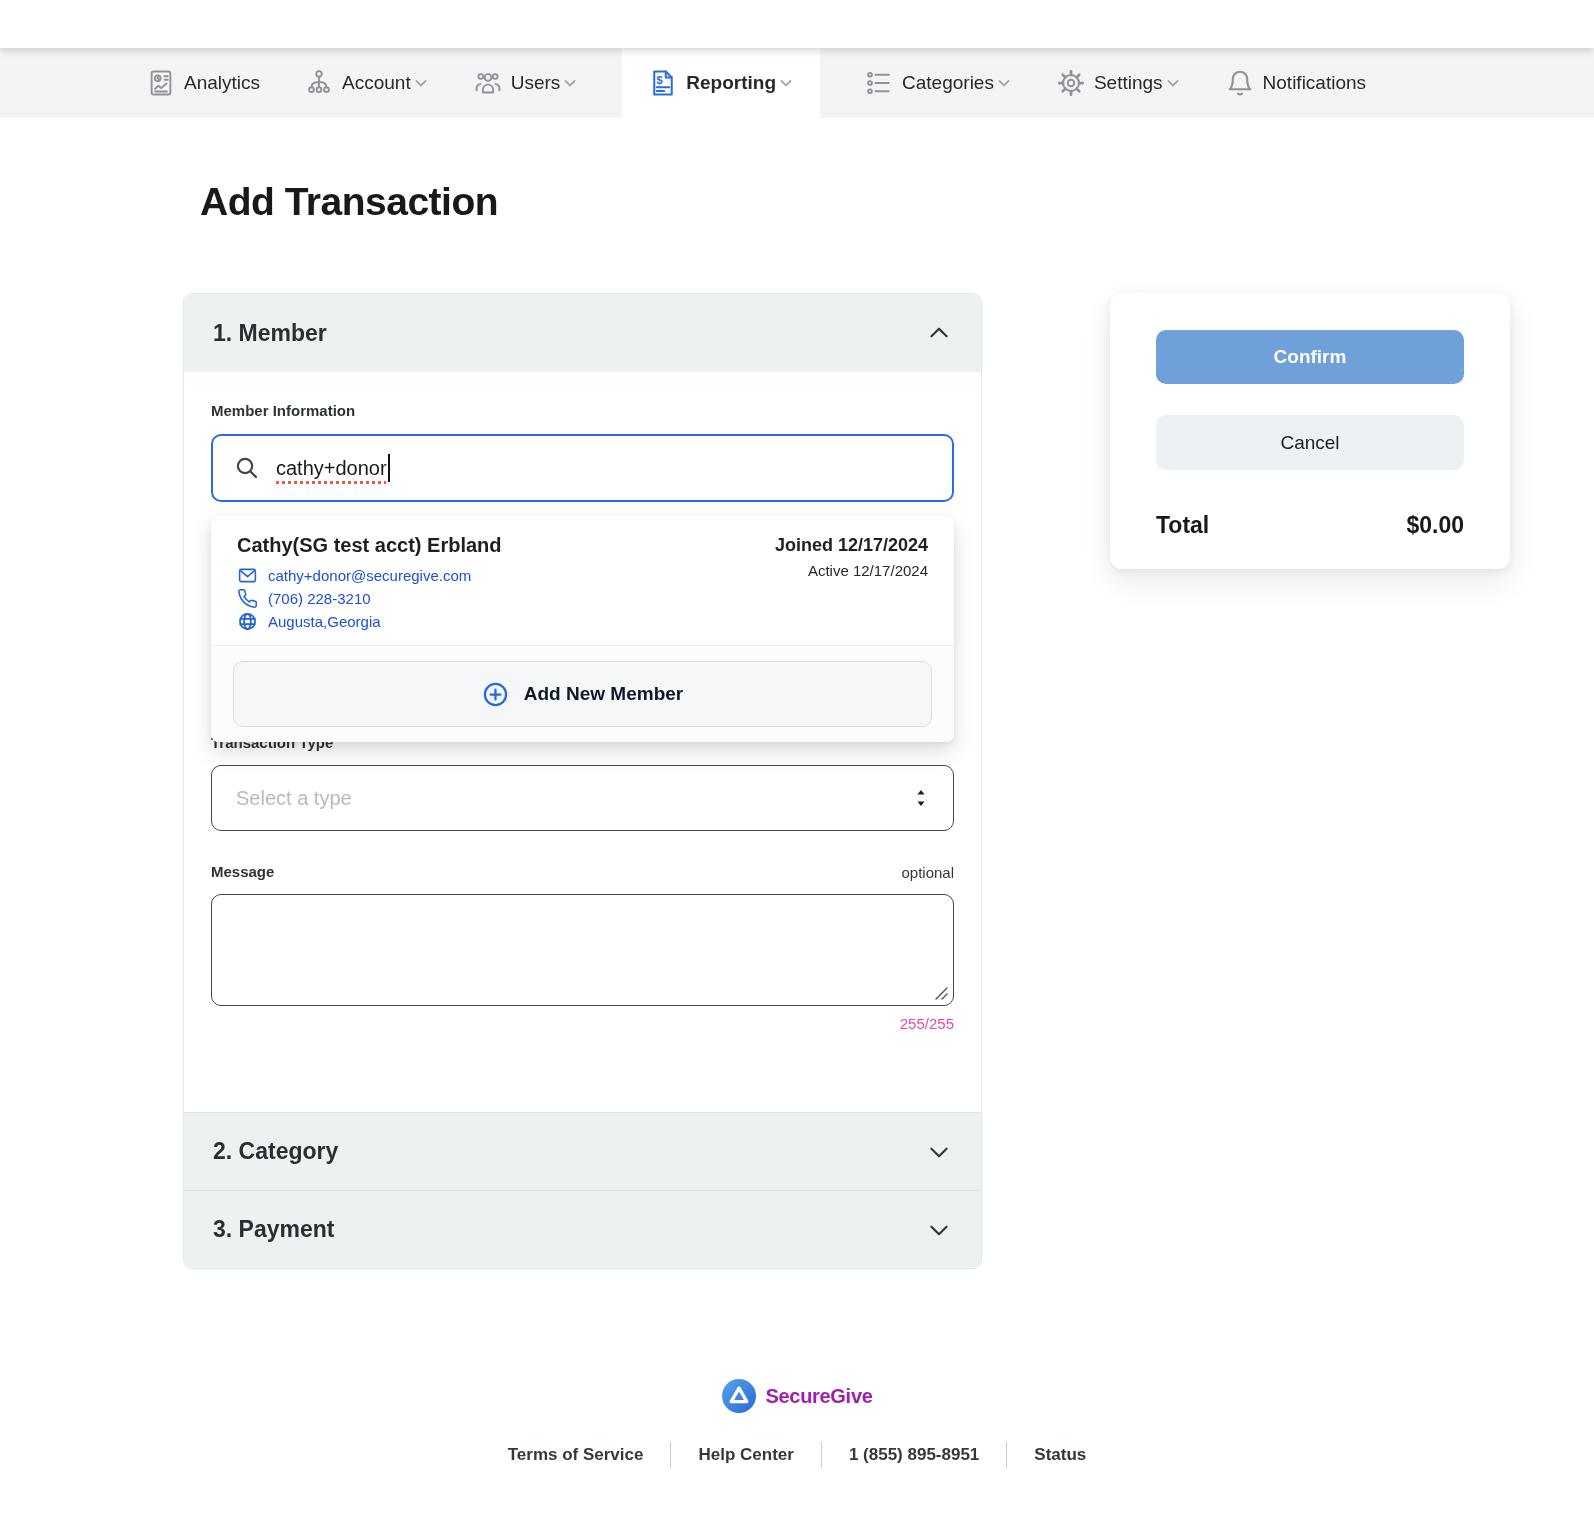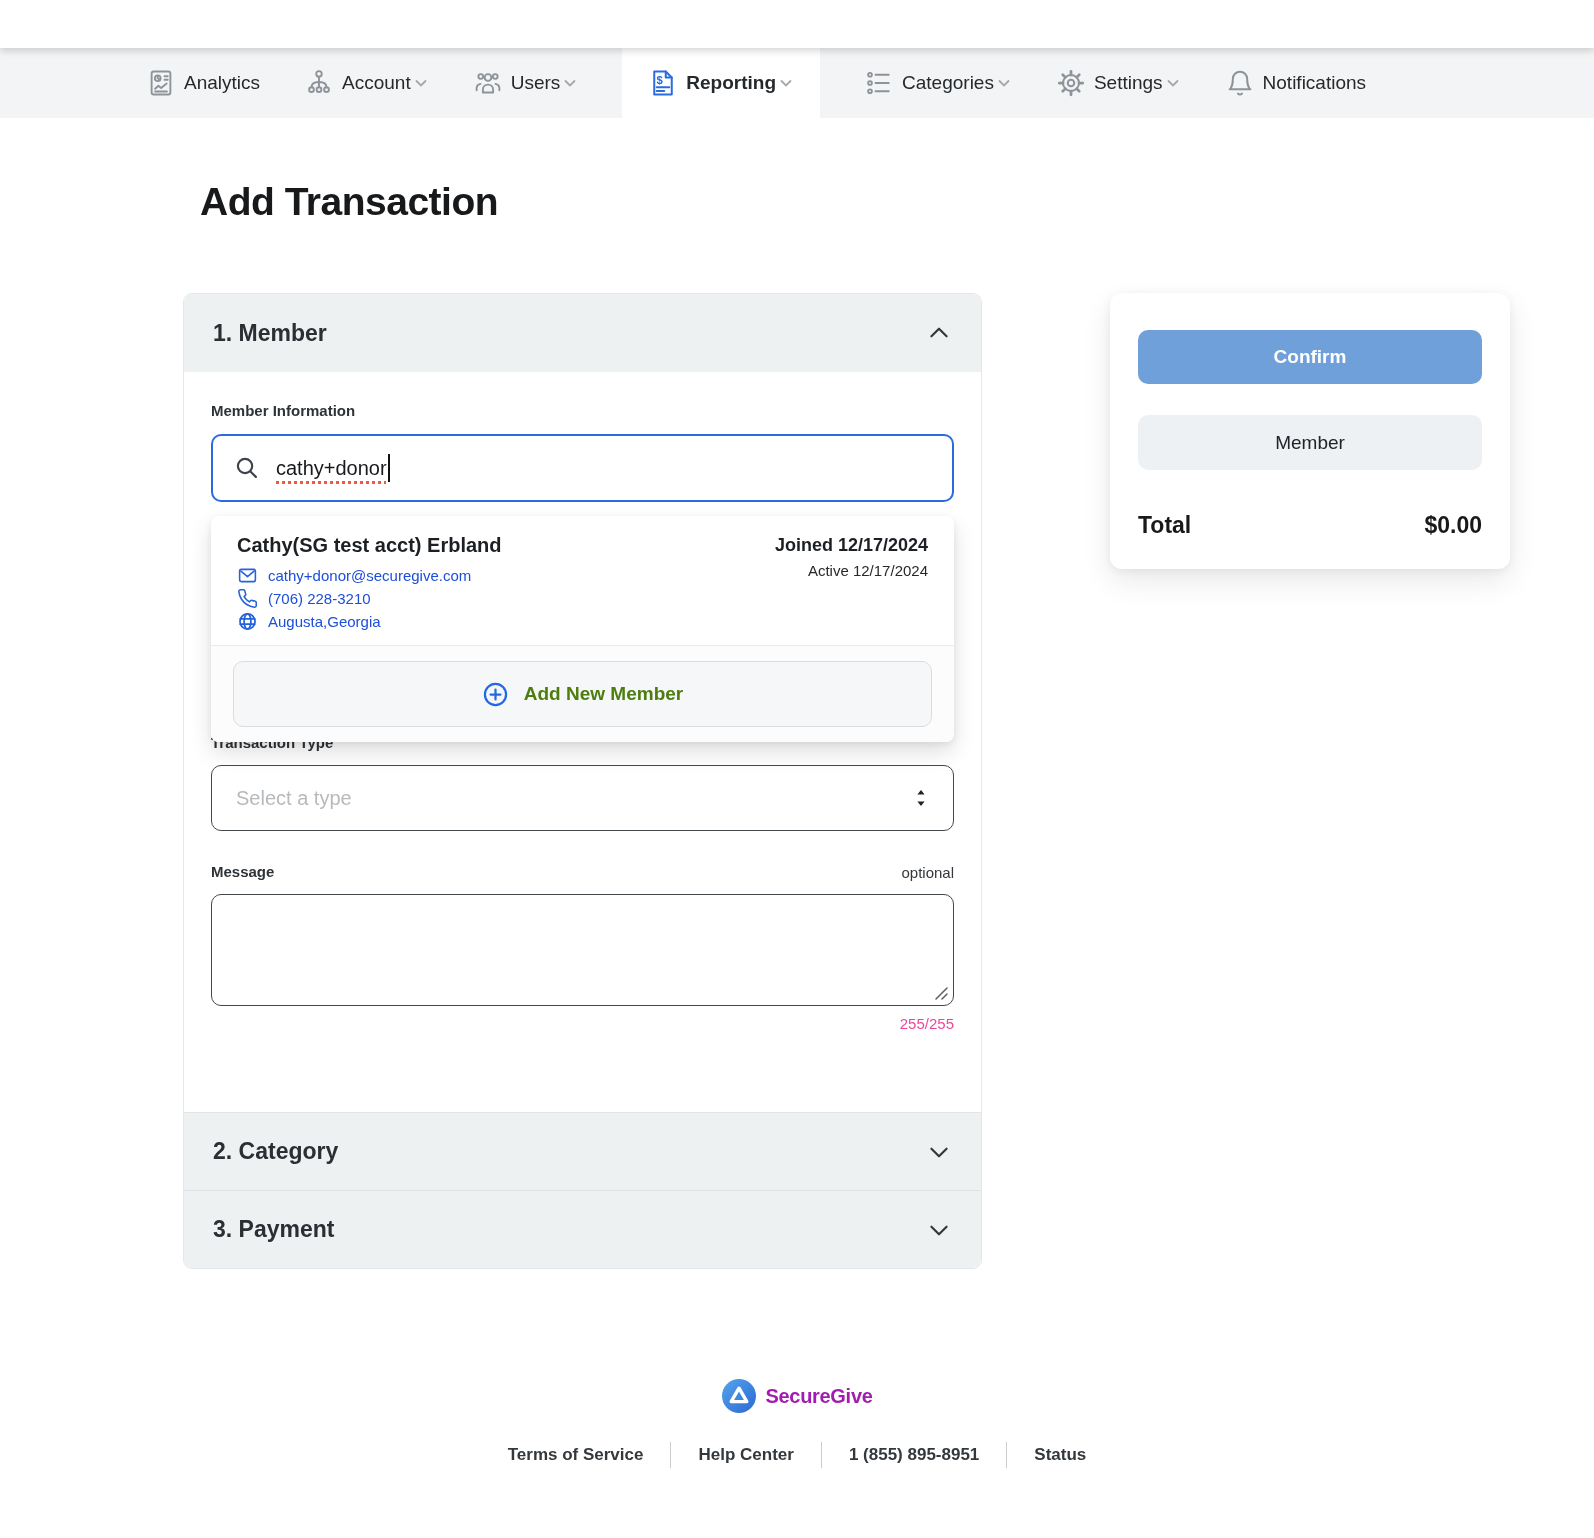--- a/index.html
+++ b/index.html
@@ -64,42 +64,42 @@
   .c-ico { width:21px; height:21px; color:#2563d9; flex:none; }
   .result-right { text-align:right; padding-top:2px; }
   .joined { font-size:18px; font-weight:700; color:#1c2024; line-height:23px; }
   .active-date { font-size:15px; color:#26292c; line-height:23px; margin-top:2px; }
   .panel-divider { height:1px; background:#e9ebed; }
   .add-area { padding:15px 22px 15px; background:#fcfcfd; }
   .add-btn { width:100%; height:66px; background:#f6f7f8;
     border:1px solid #d9dcdf; border-radius:10px; display:flex;
     align-items:center; justify-content:center; gap:15px; cursor:pointer;
     font-family:inherit; }
-  .add-btn span { font-size:19px; font-weight:700; color:#4d7c0f; }
+  .add-btn span { font-size:19px; font-weight:700; color:#0f172a; }
   .plus-ico { width:27px; height:27px; color:#2469e3; }
 
   
   .tx-label { margin-top:232px; }
   .select-box { margin-top:13px; height:66px; border:1px solid #43484d;
     border-radius:10px; display:flex; align-items:center;
     justify-content:space-between; padding:0 24px; cursor:pointer; }
   .select-placeholder { font-size:20px; color:#b7babd; }
   .spin-ico { width:16px; height:22px; color:#1f2327; }
   .msg-row { margin-top:32px; display:flex; justify-content:space-between;
     align-items:flex-end; }
   .optional { font-size:15px; color:#34383c; }
   .textarea-box { margin-top:13px; height:112px; border:1px solid #43484d;
     border-radius:10px; position:relative; background:#fff; cursor:text; }
   .resize-ico { position:absolute; right:5px; bottom:5px; width:14px;
     height:14px; color:#595f65; }
   .counter { margin-top:9px; text-align:right; font-size:15px; color:#ec4899; }
 
   
   .summary-card { position:absolute; left:1110px; top:293px; width:400px;
-    background:#fff; border-radius:12px; padding:37px 28px 30px;
+    background:#fff; border-radius:12px; padding:37px 46px 30px;
     box-shadow:0 2px 10px rgba(0,0,0,0.06), 0 12px 30px rgba(0,0,0,0.09); }
   .btn { display:block; width:100%; border:none; border-radius:10px;
     font-family:inherit; font-size:19px; cursor:pointer; }
   .btn-confirm { height:54px; background:#6fa0d9; color:#fff; font-weight:600; }
   .btn-cancel { height:55px; background:#eef1f3; color:#202428; margin-top:31px; }
   .total-row { margin-top:42px; display:flex; justify-content:space-between;
     align-items:center; }
   .total-label, .total-value { font-size:23px; font-weight:800; color:#17191b; }
 
   
@@ -303,21 +303,21 @@
   <div class="sec-header last">
     <span class="sec-title">3. Payment</span>
     <svg class="sec-chev" viewBox="0 0 24 24" fill="none" stroke="currentColor" stroke-width="2" stroke-linecap="round" stroke-linejoin="round">
         <path d="M5 9l7 7 7-7"></path>
       </svg>
   </div>
 </section>
 
 <aside class="summary-card">
   <button class="btn btn-confirm">Confirm</button>
-  <button class="btn btn-cancel">Member</button>
+  <button class="btn btn-cancel">Cancel</button>
   <div class="total-row">
     <span class="total-label">Total</span>
     <span class="total-value">$0.00</span>
   </div>
 </aside>
 
 <footer class="footer">
   <div class="brand">
     <svg width="36" height="36" viewBox="0 0 36 36">
       <defs>

